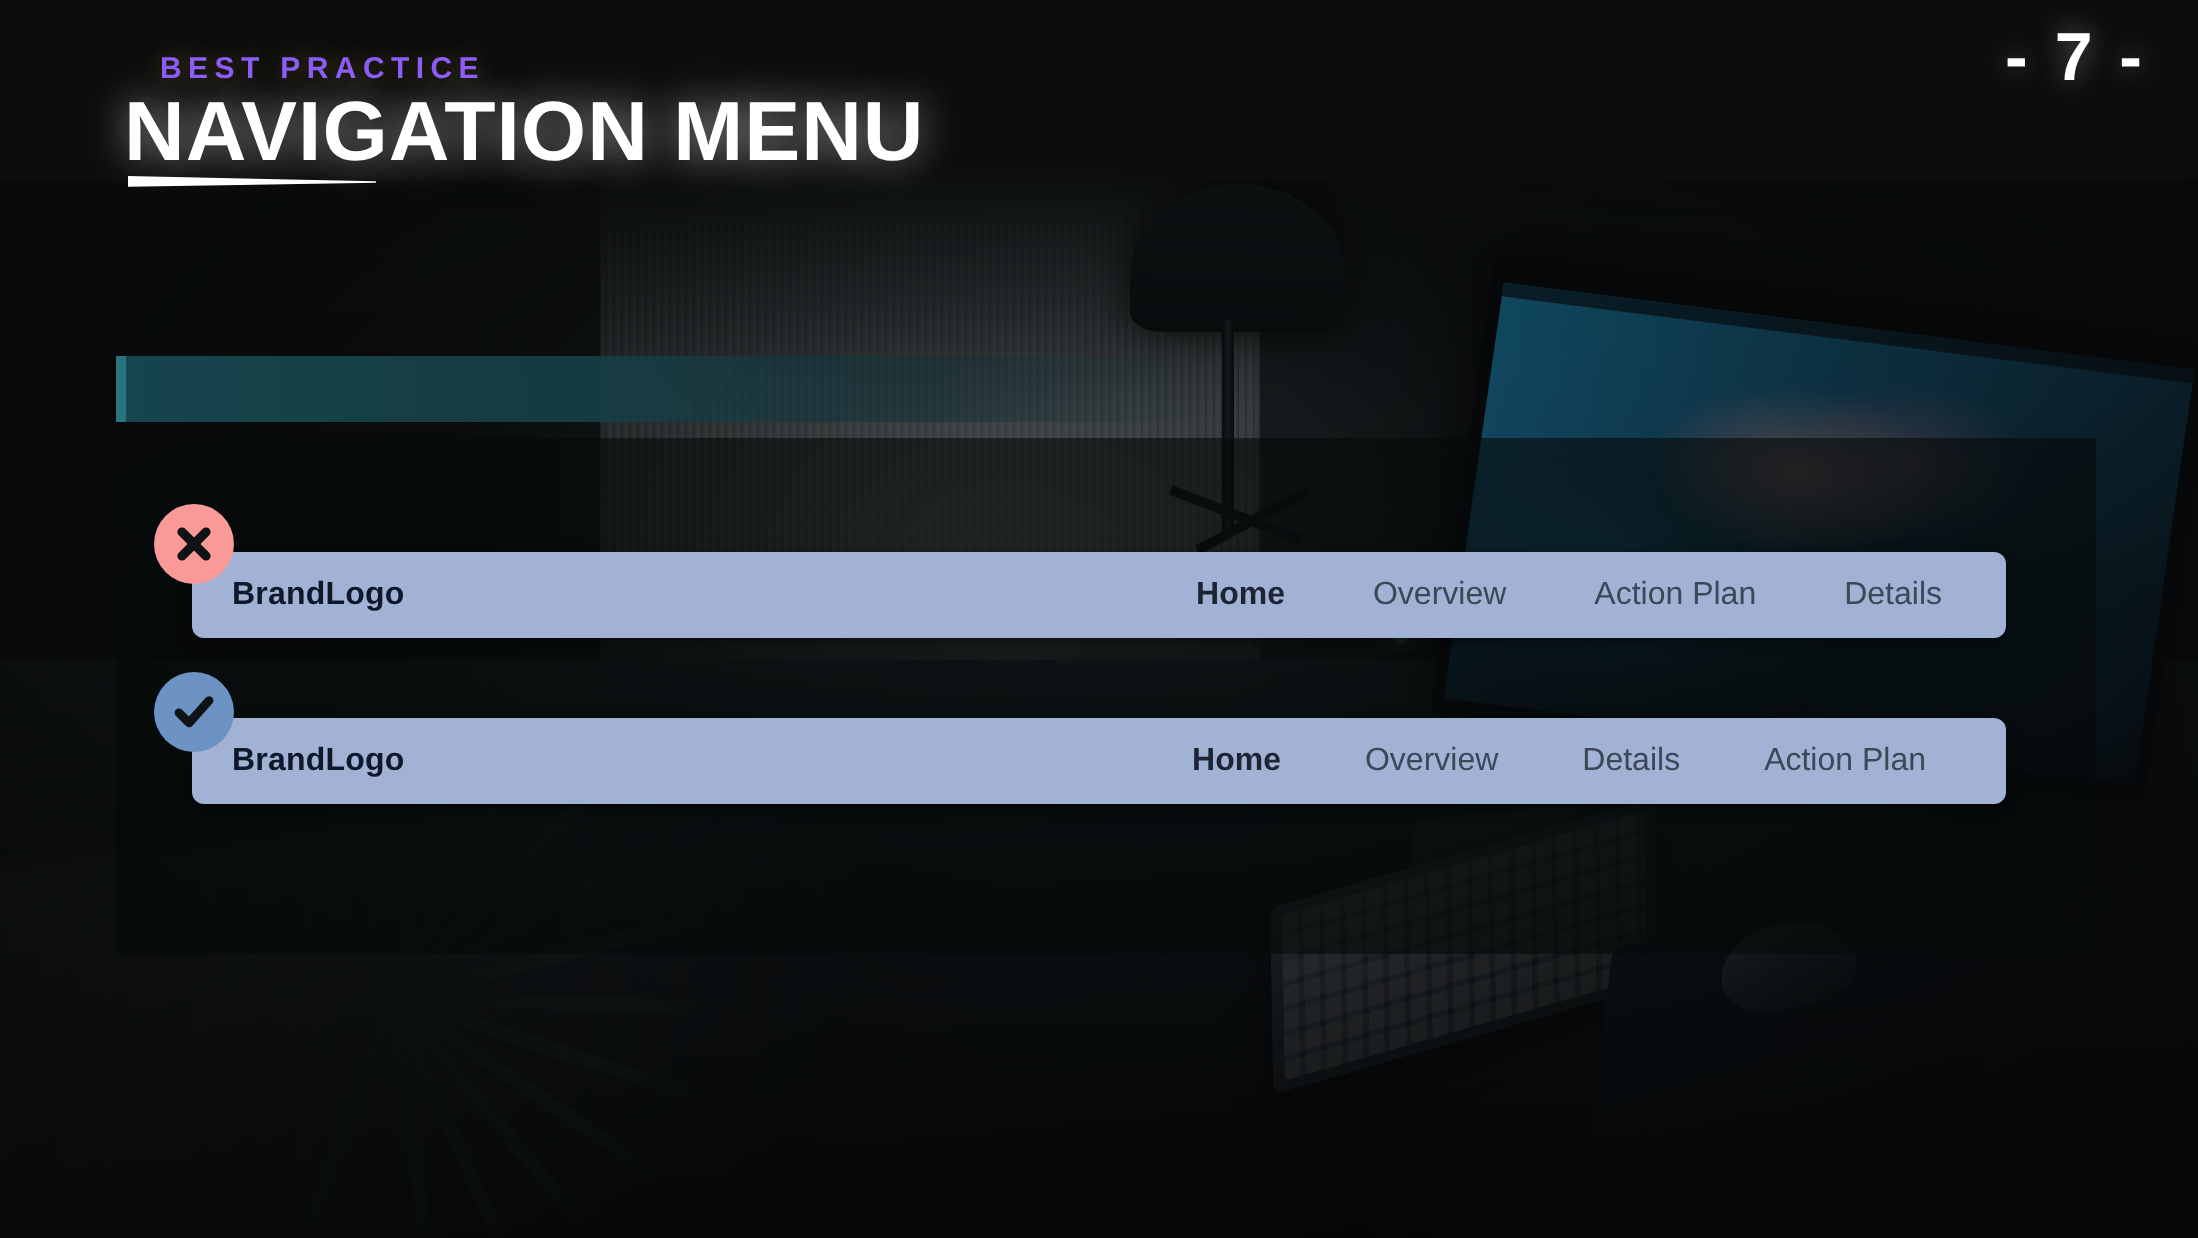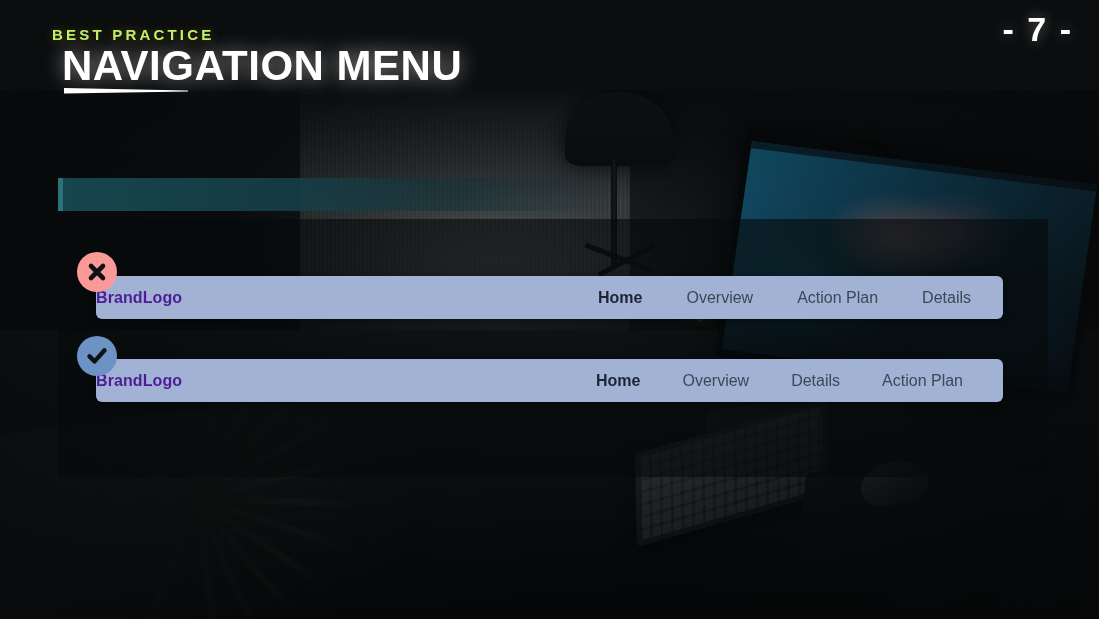--- a/index.html
+++ b/index.html
@@ -146,23 +146,23 @@
     background:linear-gradient(90deg, rgba(8,10,11,0.72) 0%, rgba(8,10,11,0.18) 26%, rgba(8,10,11,0.10) 62%, rgba(8,10,11,0.55) 100%);
   }
   
   .top-band {
     position:absolute; left:0; top:0; width:1099px; height:90px;
     background:linear-gradient(180deg, rgba(11,13,14,0.97), rgba(11,13,14,0.88));
   }
 
   
   .eyebrow {
-    position:absolute; left:52px; top:26px;
+    position:absolute; left:80px; top:26px;
     font-size:15px; font-weight:700; letter-spacing:3.2px;
-    color:#bef264; text-shadow:0 0 12px rgba(240,179,30,0.35);
+    color:#8b5cf6; text-shadow:0 0 12px rgba(240,179,30,0.35);
   }
   .title-main {
     position:absolute; left:62px; top:42px;
     font-size:42px; font-weight:700; letter-spacing:0.5px;
     color:#ffffff; text-shadow:0 0 18px rgba(255,255,255,0.45), 0 0 36px rgba(255,255,255,0.18);
   }
   .title-rule {
     position:absolute; left:64px; top:88px; width:124px; height:6px;
   }
   .page-num {
@@ -197,21 +197,21 @@
   .navrow.one { top:276px; }
   .navrow.two { top:359px; }
 
   .navbar {
     position:relative; width:907px; height:43px;
     background:#a1b2d5; border-radius:6px;
     display:flex; align-items:center;
     box-shadow:0 2px 7px rgba(0,0,0,0.45);
   }
   .brand {
-    font-size:16px; font-weight:700; color:#4c1d95;
+    margin-left:20px; font-size:16px; font-weight:700; color:#0f172a;
     letter-spacing:0.1px;
   }
   .navlinks { margin-left:auto; display:flex; align-items:center; }
   .navlink {
     font-size:16px; color:#3e4757; padding:0 0 0 0; white-space:nowrap;
   }
   .navlink.active { font-weight:700; color:#1d2433; }
   .navrow.one .navlink { margin-right:44px; }
   .navrow.one .navlink:last-child { margin-right:32px; }
   .navrow.two .navlink { margin-right:42px; }

